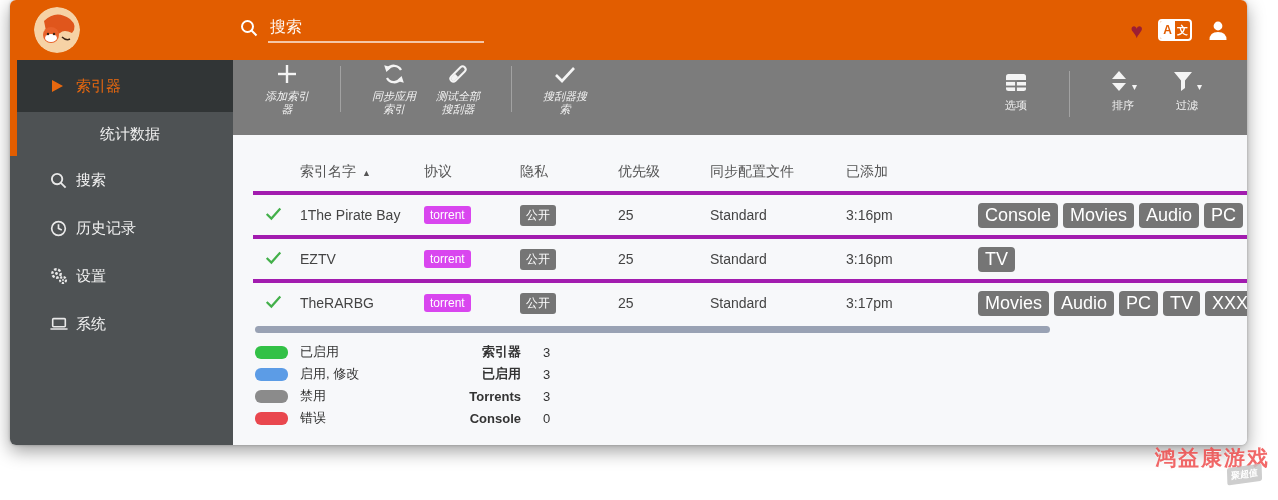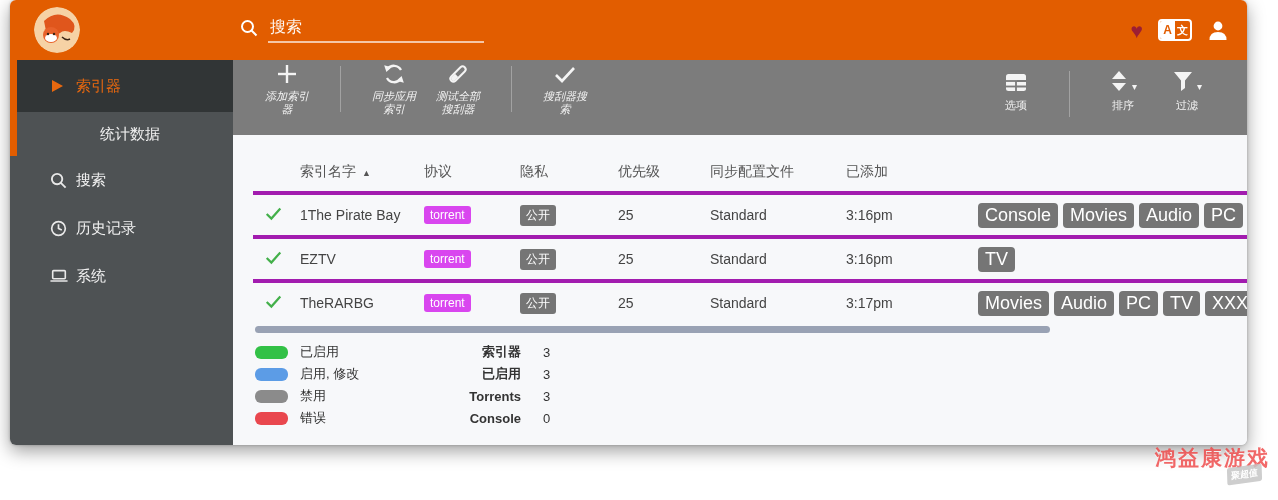--- a/index.html
+++ b/index.html
@@ -129,20 +129,31 @@
         <span>搜索</span>
       </div>
       <div class="side-item">
         <span class="si">
           <svg width="17" height="17" viewBox="0 0 18 18">
             <circle cx="9" cy="9" r="7.2" fill="none" stroke="#e8e8e8" stroke-width="1.8"></circle>
             <polyline points="9,4.5 9,9 12.5,10.5" fill="none" stroke="#e8e8e8" stroke-width="1.8"></polyline>
           </svg>
         </span>
         <span>历史记录</span>
+      </div>
+      <div class="side-item">
+        <span class="si">
+          <svg width="18" height="18" viewBox="0 0 18 18">
+            <circle cx="6.5" cy="6.5" r="4.2" fill="none" stroke="#e8e8e8" stroke-width="2.4" stroke-dasharray="2.6,1.6"></circle>
+            <circle cx="6.5" cy="6.5" r="1.4" fill="#e8e8e8"></circle>
+            <circle cx="13" cy="13" r="3" fill="none" stroke="#e8e8e8" stroke-width="2.2" stroke-dasharray="2.2,1.4"></circle>
+            <circle cx="13" cy="13" r="1" fill="#e8e8e8"></circle>
+          </svg>
+        </span>
+        <span>设置</span>
       </div>
       <div class="side-item">
         <span class="si">
           <svg width="18" height="16" viewBox="0 0 20 16">
             <rect x="3" y="2" width="14" height="9" rx="1" fill="none" stroke="#e8e8e8" stroke-width="1.8"></rect>
             <line x1="0.5" y1="13.5" x2="19.5" y2="13.5" stroke="#e8e8e8" stroke-width="1.8"></line>
           </svg>
         </span>
         <span>系统</span>
       </div>

